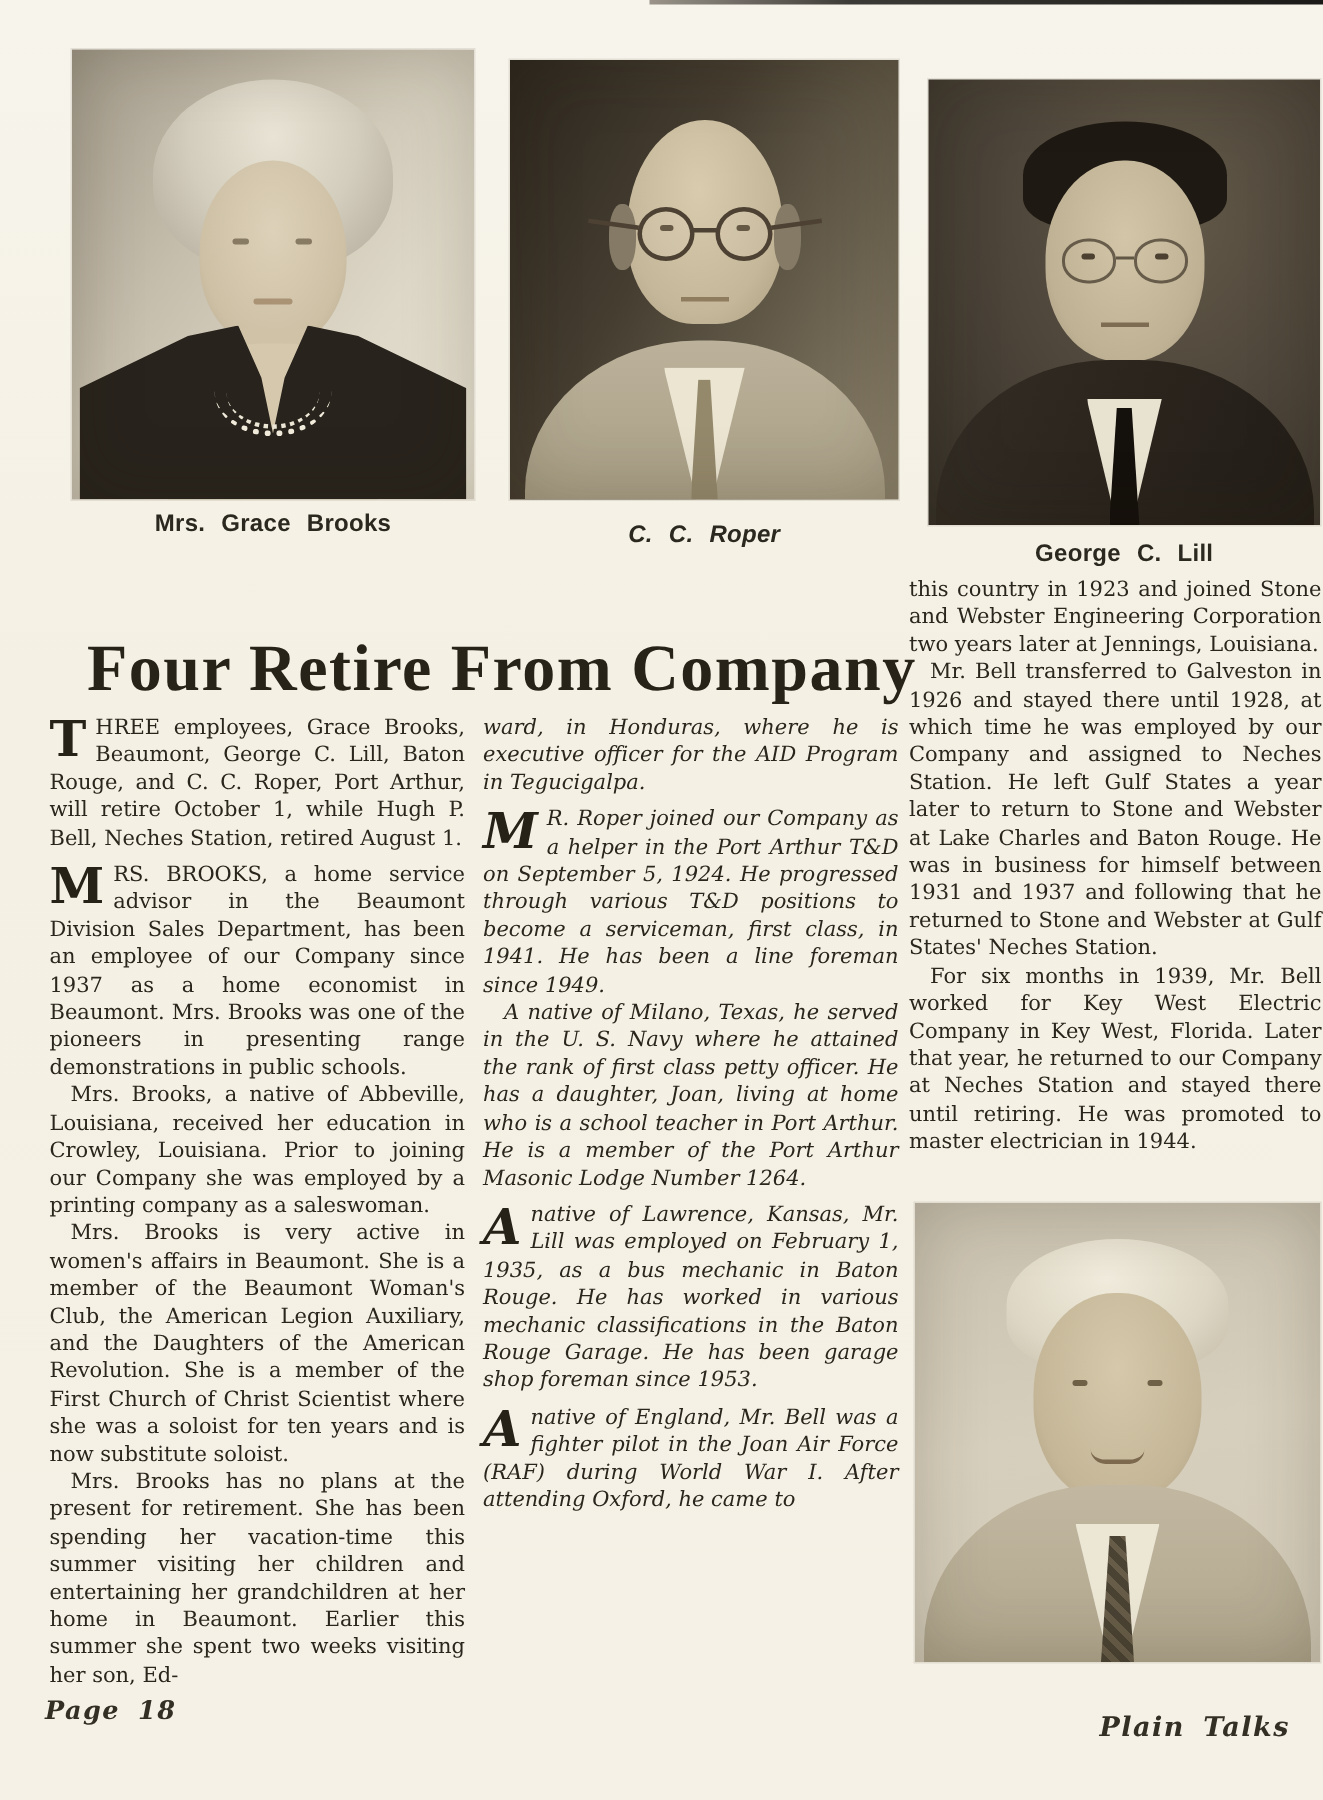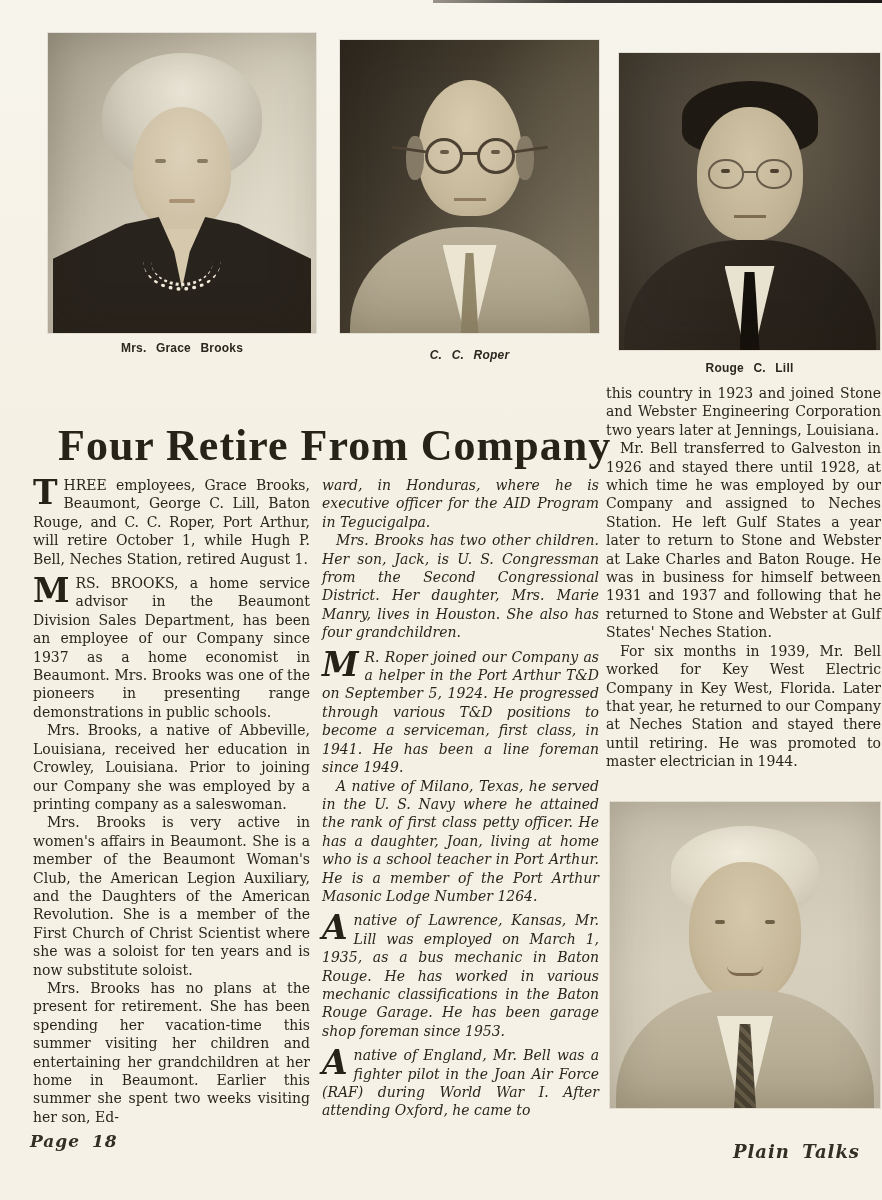--- a/index.html
+++ b/index.html
@@ -101,21 +101,21 @@
     border-radius:46% 46% 0 0 / 90% 90% 0 0;
     background:linear-gradient(180deg,#c2b8a1,#b0a68d); }
   .ph4 .shirt { bottom:0; left:50%; margin-left:-28px; width:56px; height:92px; background:#ece6d5;
     clip-path:polygon(0 0,100% 0,60% 100%,40% 100%); }
   .ph4 .tie { bottom:0; left:50%; margin-left:-11px; width:22px; height:84px;
     background:repeating-linear-gradient(45deg,#4a4233 0 5px,#665c47 5px 9px);
     clip-path:polygon(26% 0,74% 0,100% 100%,0 100%); }
 
   
   .cap { position:absolute; text-align:center;
-    font-family:"Liberation Sans", sans-serif; font-weight:bold; font-size:12px;
+    font-family:"Liberation Sans", sans-serif; font-weight:bold; font-size:16px;
     word-spacing:6px; letter-spacing:0.2px; color:#2b2820; }
   .cap1 { left:48px;  width:268px; top:341px; }
   .cap2 { left:340px; width:259px; top:348px;font-style:italic; }
   .cap3 { left:619px; width:261px; top:361px; }
   .cap4 { left:610px; width:270px; top:1115px; }
 
   
   .title { position:absolute; left:42px; top:404px; margin:16px; white-space:nowrap;
     font-family:"Liberation Serif", serif; font-weight:600; font-size:44px;
     letter-spacing:1px; color:#272318; }
@@ -186,38 +186,37 @@
     <div class="eye l"></div>
     <div class="eye r"></div>
     <div class="lens l"></div>
     <div class="lens r"></div>
     <div class="bridge"></div>
     <div class="mouth"></div>
     <div class="suit"></div>
     <div class="shirt"></div>
     <div class="tie"></div>
   </div>
-  <div class="cap cap3">Rouge C. Lill</div>
+  <div class="cap cap3">George C. Lill</div>
 
   <h1 class="title">Four Retire From Company</h1>
 
   <div class="col" id="col1">
     <p class="para drop first"><span class="dc">T</span><span>HREE employees, Grace Brooks, Beaumont, George C. Lill, Baton Rouge, and C. C. Roper, Port Arthur, will retire October 1, while Hugh P. Bell, Neches Station, retired August 1.</span></p>
     <p class="para drop"><span class="dc">M</span><span>RS. BROOKS, a home service advisor in the Beaumont Division Sales Department, has been an employee of our Company since 1937 as a home economist in Beaumont. Mrs. Brooks was one of the pioneers in presenting range demonstrations in public schools.</span></p>
     <p class="para ind">Mrs. Brooks, a native of Abbeville, Louisiana, received her education in Crowley, Louisiana. Prior to joining our Company she was employed by a printing company as a saleswoman.</p>
     <p class="para ind">Mrs. Brooks is very active in women's affairs in Beaumont. She is a member of the Beaumont Woman's Club, the American Legion Auxiliary, and the Daughters of the American Revolution. She is a member of the First Church of Christ Scientist where she was a soloist for ten years and is now substitute soloist.</p>
     <p class="para ind">Mrs. Brooks has no plans at the present for retirement. She has been spending her vacation-time this summer visiting her children and entertaining her grandchildren at her home in Beaumont. Earlier this summer she spent two weeks visiting her son, Ed-</p>
   </div>
 
   <div class="col" id="col2">
     <p class="para">ward, in Honduras, where he is executive officer for the AID Program in Tegucigalpa.</p>
-    <p class="para ind">Mrs. Brooks has two other children. Her son, Jack, is U. S. Congressman from the Second Congressional District. Her daughter, Mrs. Marie Manry, lives in Houston. She also has four grandchildren.</p>
     <p class="para drop"><span class="dc">M</span><span>R. Roper joined our Company as a helper in the Port Arthur T&amp;D on September 5, 1924. He progressed through various T&amp;D positions to become a serviceman, first class, in 1941. He has been a line foreman since 1949.</span></p>
     <p class="para ind">A native of Milano, Texas, he served in the U. S. Navy where he attained the rank of first class petty officer. He has a daughter, Joan, living at home who is a school teacher in Port Arthur. He is a member of the Port Arthur Masonic Lodge Number 1264.</p>
-    <p class="para drop"><span class="dc">A</span><span>native of Lawrence, Kansas, Mr. Lill was employed on March 1, 1935, as a bus mechanic in Baton Rouge. He has worked in various mechanic classifications in the Baton Rouge Garage. He has been garage shop foreman since 1953.</span></p>
+    <p class="para drop"><span class="dc">A</span><span>native of Lawrence, Kansas, Mr. Lill was employed on February 1, 1935, as a bus mechanic in Baton Rouge. He has worked in various mechanic classifications in the Baton Rouge Garage. He has been garage shop foreman since 1953.</span></p>
     <p class="para drop"><span class="dc">A</span><span>native of England, Mr. Bell was a fighter pilot in the Joan Air Force (RAF) during World War I. After attending Oxford, he came to</span></p>
   </div>
 
   <div class="col" id="col3">
     <p class="para">this country in 1923 and joined Stone and Webster Engineering Corporation two years later at Jennings, Louisiana.</p>
     <p class="para ind">Mr. Bell transferred to Galveston in 1926 and stayed there until 1928, at which time he was employed by our Company and assigned to Neches Station. He left Gulf States a year later to return to Stone and Webster at Lake Charles and Baton Rouge. He was in business for himself between 1931 and 1937 and following that he returned to Stone and Webster at Gulf States' Neches Station.</p>
     <p class="para ind">For six months in 1939, Mr. Bell worked for Key West Electric Company in Key West, Florida. Later that year, he returned to our Company at Neches Station and stayed there until retiring. He was promoted to master electrician in 1944.</p>
   </div>
 
   <div class="photo ph4">

